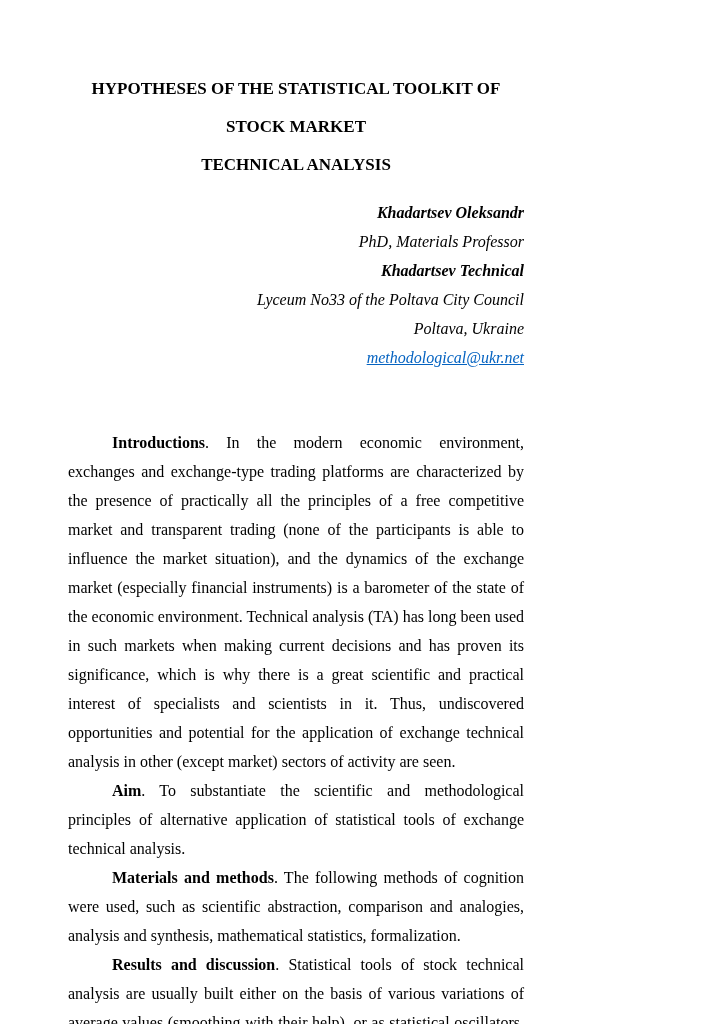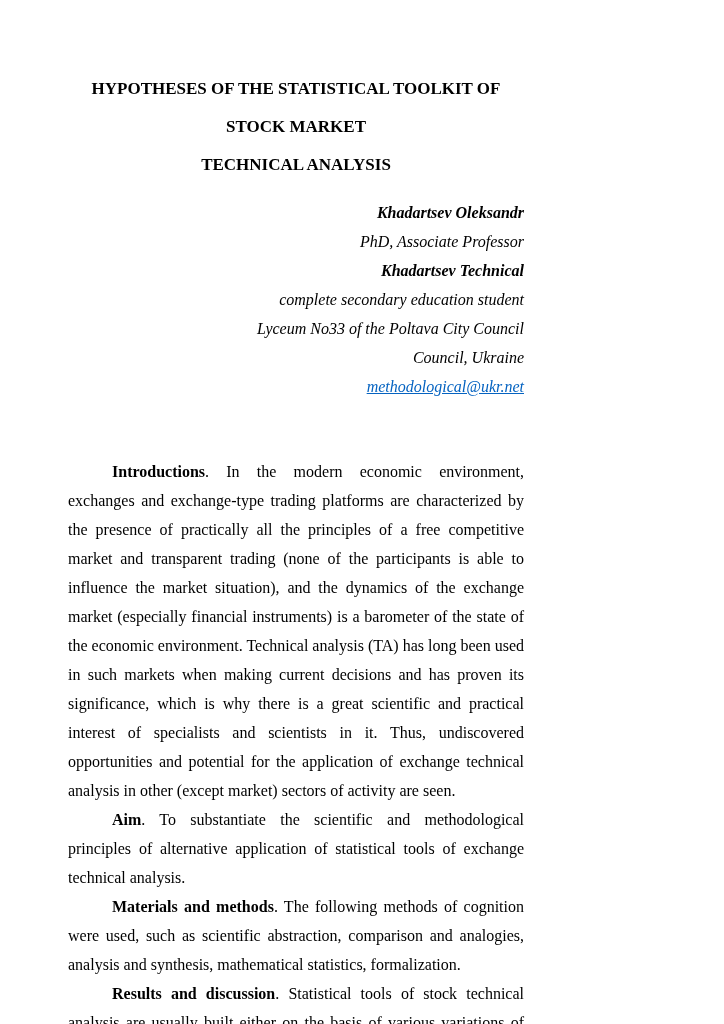--- a/index.html
+++ b/index.html
@@ -61,25 +61,24 @@
 
 <div class="page">
 
   <h1 class="title">
     <span class="title-line">HYPOTHESES OF THE STATISTICAL TOOLKIT OF STOCK MARKET</span>
     <span class="title-line">TECHNICAL ANALYSIS</span>
   </h1>
 
   <div class="author-block">
     <p class="bold">Khadartsev Oleksandr</p>
-    <p>PhD, Associate Professor</p>
+    <p>PhD, Materials Professor</p>
     <p class="bold">Khadartsev Technical</p>
-    <p>complete secondary education student</p>
     <p>Lyceum No33 of the Poltava City Council</p>
-    <p>Council, Ukraine</p>
+    <p>Poltava, Ukraine</p>
     <p><a class="email-link">methodological@ukr.net</a></p>
   </div>
 
   <div class="body-text">
     <p class="para"><span class="bold">Introductions</span><span>. In the modern economic environment, exchanges and exchange-type trading platforms are characterized by the presence of practically all the principles of a free competitive market and transparent trading (none of the participants is able to influence the market situation), and the dynamics of the exchange market (especially financial instruments) is a barometer of the state of the economic environment. Technical analysis (TA) has long been used in such markets when making current decisions and has proven its significance, which is why there is a great scientific and practical interest of specialists and scientists in it. Thus, undiscovered opportunities and potential for the application of exchange technical analysis in other (except market) sectors of activity are seen.</span></p>
     <p class="para"><span class="bold">Aim</span><span>. To substantiate the scientific and methodological principles of alternative application of statistical tools of exchange technical analysis.</span></p>
     <p class="para"><span class="bold">Materials and methods</span><span>. The following methods of cognition were used, such as scientific abstraction, comparison and analogies, analysis and synthesis, mathematical statistics, formalization.</span></p>
     <p class="para"><span class="bold">Results and discussion</span><span>. Statistical tools of stock technical analysis are usually built either on the basis of various variations of average values (smoothing with their help), or as statistical oscillators. This will be justified if the studied phenomenon is</span></p>
   </div>
 

